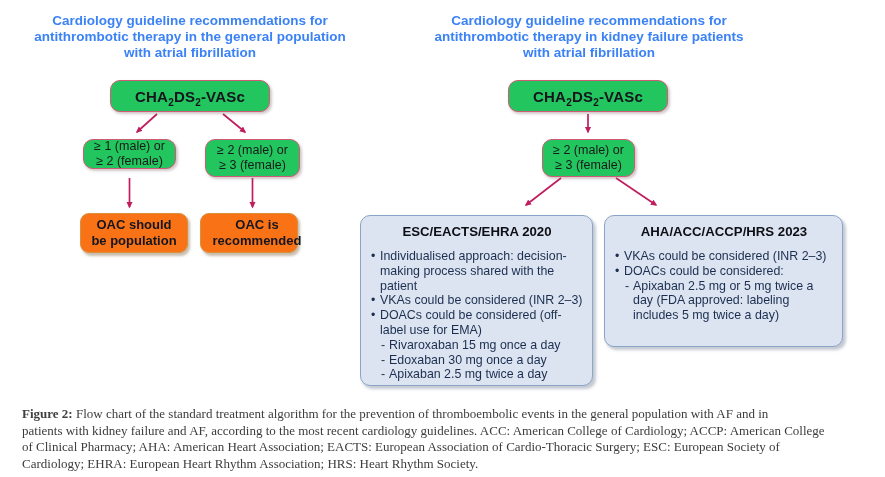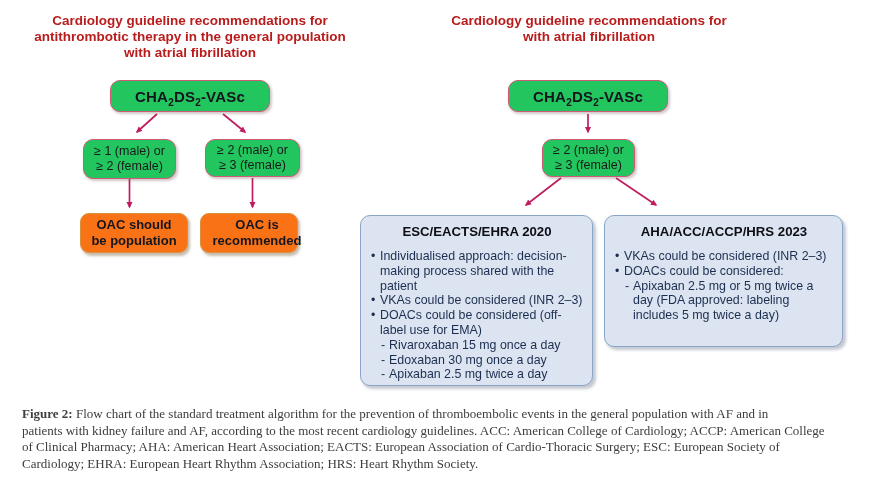--- a/index.html
+++ b/index.html
@@ -4,21 +4,21 @@
 <style>
   html,body { margin:0; padding:0; background:#ffffff; }
   .canvas {
     position:relative; width:885px; height:477px; background:#ffffff;
     font-family:"Liberation Sans", sans-serif; overflow:hidden;
   }
   .arrows { position:absolute; left:0; top:0; z-index:1; pointer-events:none; }
 
   .title {
     position:absolute; text-align:center; font-weight:bold;
-    font-size:13.5px; line-height:16px; color:#b91c1c; z-index:2;
+    font-size:13.5px; line-height:16px; color:#3b82f6; z-index:2;
   }
 
   .pill {
     position:absolute; display:flex; flex-direction:column; align-items:center;
     justify-content:center; text-align:center; box-sizing:border-box; z-index:2;
   }
   .pink {
     background:#22c55e; border:1.8px solid #cf5b76; border-radius:10px;
     box-shadow:1.5px 2px 2.5px rgba(130,95,100,.35);
   }
@@ -85,40 +85,41 @@
   </div>
 
   <div class="pill pink root" style="left:110px; top:80px; width:160px; height:32px;">
     <span>CHA</span>
       <span class="subscript">2</span>
       <span>DS</span>
       <span class="subscript">2</span>
       <span>-VASc</span>
   </div>
 
-  <div class="pill pink branch" style="left:83px; top:139px; width:93px; height:40px;">
+  <div class="pill pink branch" style="left:83px; top:139px; width:93px; height:30px;">
     <div>≥ 1 (male) or</div>
     <div>≥ 2 (female)</div>
   </div>
   <div class="pill pink branch" style="left:205px; top:139px; width:95px; height:38px;">
     <div>≥ 2 (male) or</div>
     <div>≥ 3 (female)</div>
   </div>
 
   <div class="pill orange" style="left:80px; top:213px; width:108px; height:40px;">
     <div>OAC should</div>
     <div>be population</div>
   </div>
   <div class="pill orange" style="left:200px; top:213px; width:98px; height:40px;padding-left:16px;">
     <div>OAC is</div>
     <div>recommended</div>
   </div>
 
   <div class="title" style="left:428px; top:13px; width:322px;">
     <div>Cardiology guideline recommendations for</div>
+    <div>antithrombotic therapy in kidney failure patients</div>
     <div>with atrial fibrillation</div>
   </div>
 
   <div class="pill pink root" style="left:508px; top:80px; width:160px; height:32px;">
     <span>CHA</span>
       <span class="subscript">2</span>
       <span>DS</span>
       <span class="subscript">2</span>
       <span>-VASc</span>
   </div>

